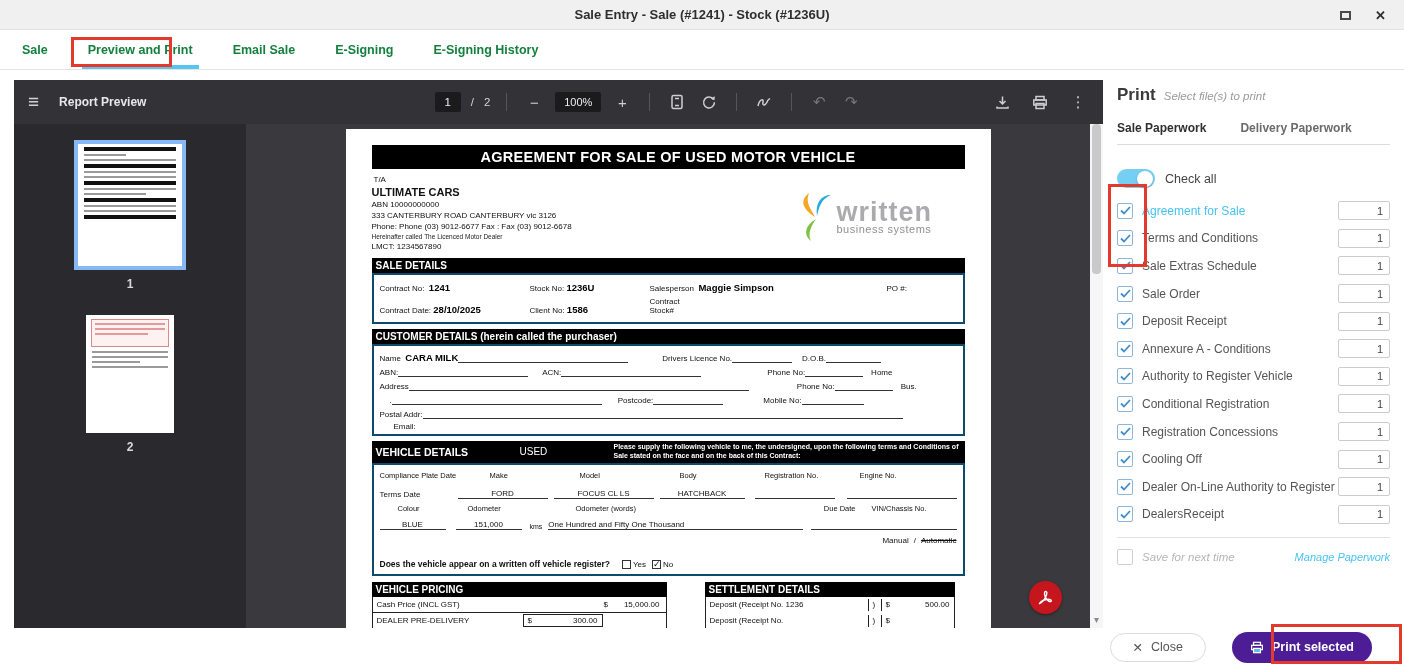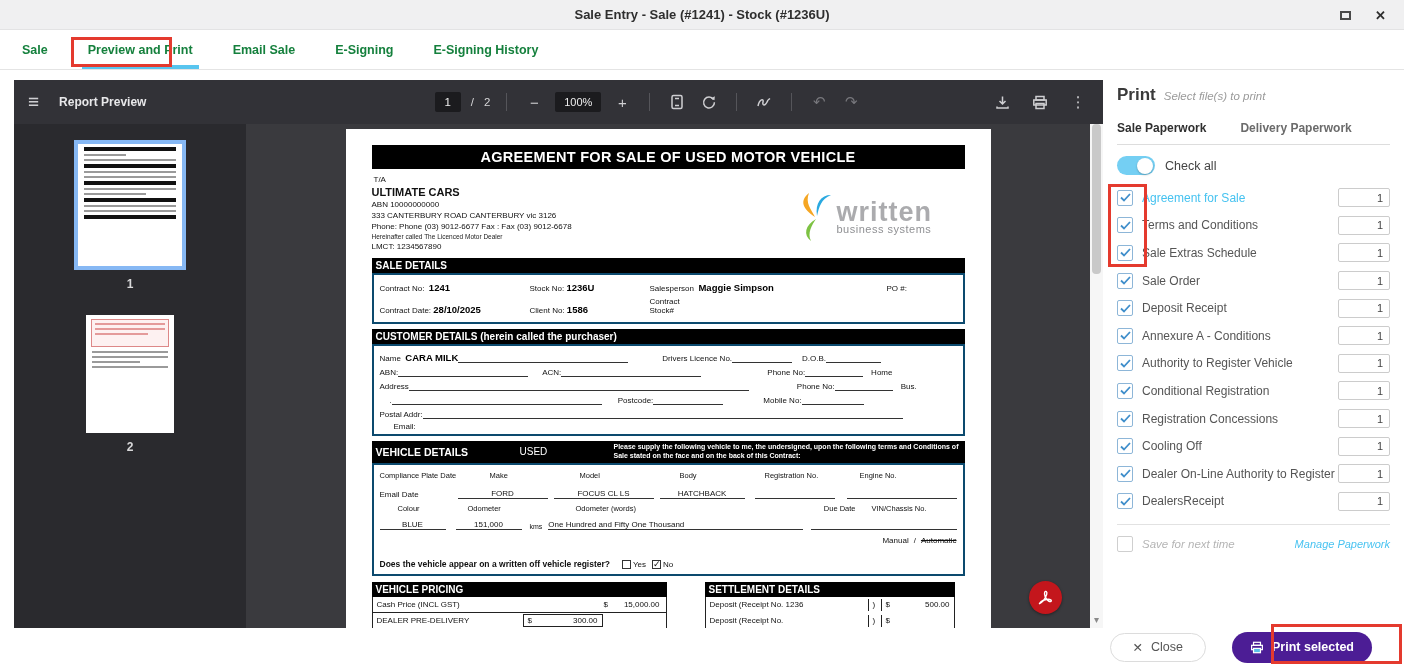--- a/index.html
+++ b/index.html
@@ -103,21 +103,21 @@
   .st-amt{width:64px;display:flex;justify-content:space-between}
 
   
   .print-panel{position:absolute;right:0;top:0;width:301px;height:558px;background:#fff;padding:14px 14px 0 14px}
   .pp-head{display:flex;align-items:baseline;gap:8px}
   .pp-title{font-size:17px;font-weight:bold;color:#3a3a3a}
   .pp-sub{font-size:11.5px;font-style:italic;color:#9a9a9a}
   .pp-tabs{display:flex;gap:34px;margin-top:16px;padding-bottom:9px;border-bottom:1px solid #ddd}
   .pp-tab{font-size:12px;font-weight:bold;color:#6b6b6b;cursor:pointer}
   .pp-tab.active{color:#2f2f2f}
-  .toggle-row{display:flex;align-items:center;gap:10px;margin-top:11px}
+  .toggle-row{display:flex;align-items:center;gap:10px;margin-top:24px}
   .toggle{width:38px;height:19px;border-radius:10px;background:#74cff3;position:relative;cursor:pointer;flex:0 0 auto}
   .toggle .knob{position:absolute;top:1.5px;right:2px;width:16px;height:16px;border-radius:50%;background:#fff;box-shadow:0 1px 2px rgba(0,0,0,.25)}
   .toggle-label{font-size:12.5px;color:#444}
   .pp-list{margin-top:9px}
   .pp-item{display:flex;align-items:center;height:27.6px}
   .cbx{width:16px;height:16px;border:1px solid #8db6d8;border-radius:2px;background:#fff;display:flex;align-items:center;justify-content:center;flex:0 0 auto;cursor:pointer}
   .cbx svg{display:block}
   .cbx.off{border-color:#cfcfcf}
   .pp-item .lbl{font-size:12px;color:#555;margin-left:9px;cursor:pointer}
   .pp-item .lbl.hl{color:#45c2f0}
@@ -346,21 +346,21 @@
             <div class="box">
               <div class="cols">
                 <span style="width:110px">Compliance Plate Date</span>
                 <span style="width:90px">Make</span>
                 <span style="width:100px">Model</span>
                 <span style="width:85px">Body</span>
                 <span style="width:95px">Registration No.</span>
                 <span style="width:90px">Engine No.</span>
               </div>
               <div class="row" style="margin-top:8px">
-                <span class="lab" style="width:78px">Email Date</span>
+                <span class="lab" style="width:78px">Terms Date</span>
                 <span class="lab" style="width:90px;text-align:center;border-bottom:1px solid #333">FORD</span>
                 <span class="lab" style="width:100px;text-align:center;border-bottom:1px solid #333;margin-left:6px">FOCUS CL LS</span>
                 <span class="lab" style="width:85px;text-align:center;border-bottom:1px solid #333;margin-left:6px">HATCHBACK</span>
                 <span class="u" style="width:80px;margin-left:10px"></span>
                 <span class="u" style="width:110px;margin-left:12px"></span>
               </div>
               <div class="cols" style="margin-top:5px">
                 <span style="width:88px;padding-left:18px">Colour</span>
                 <span style="width:108px">Odometer</span>
                 <span style="width:160px">Odometer (words)</span>

